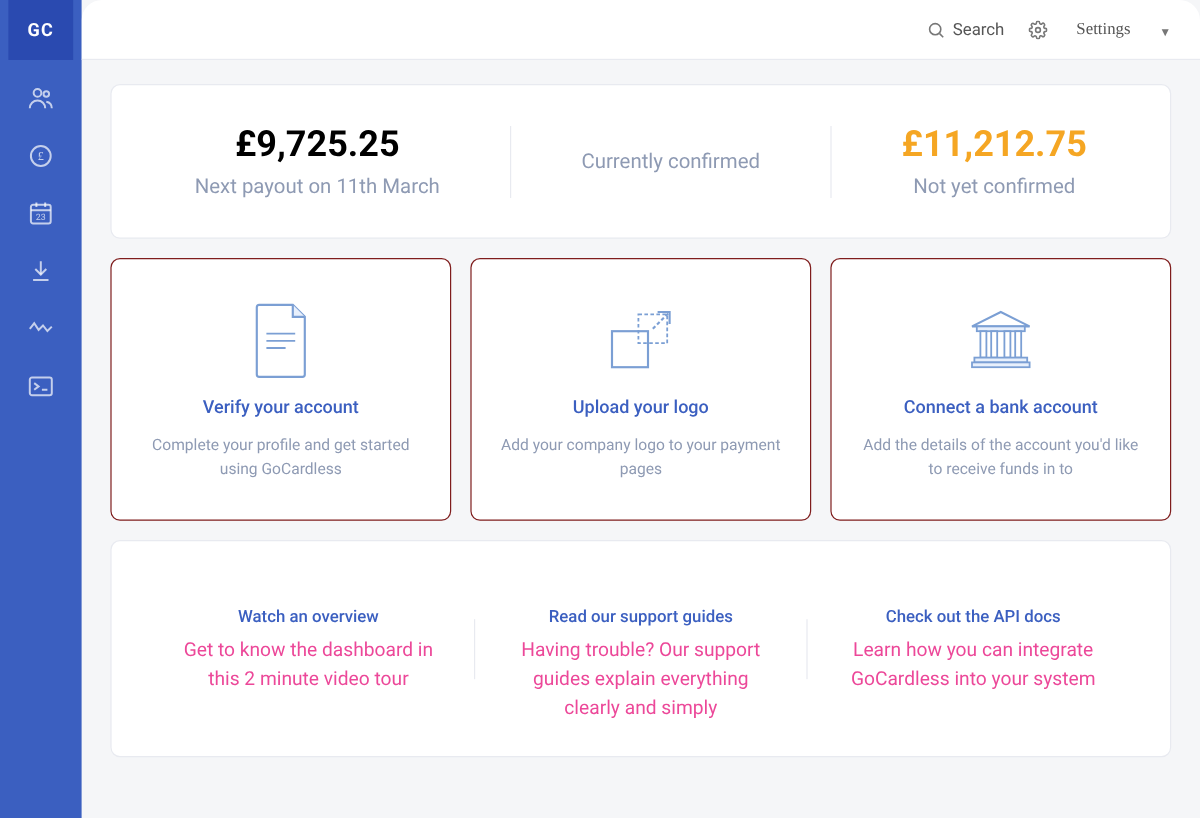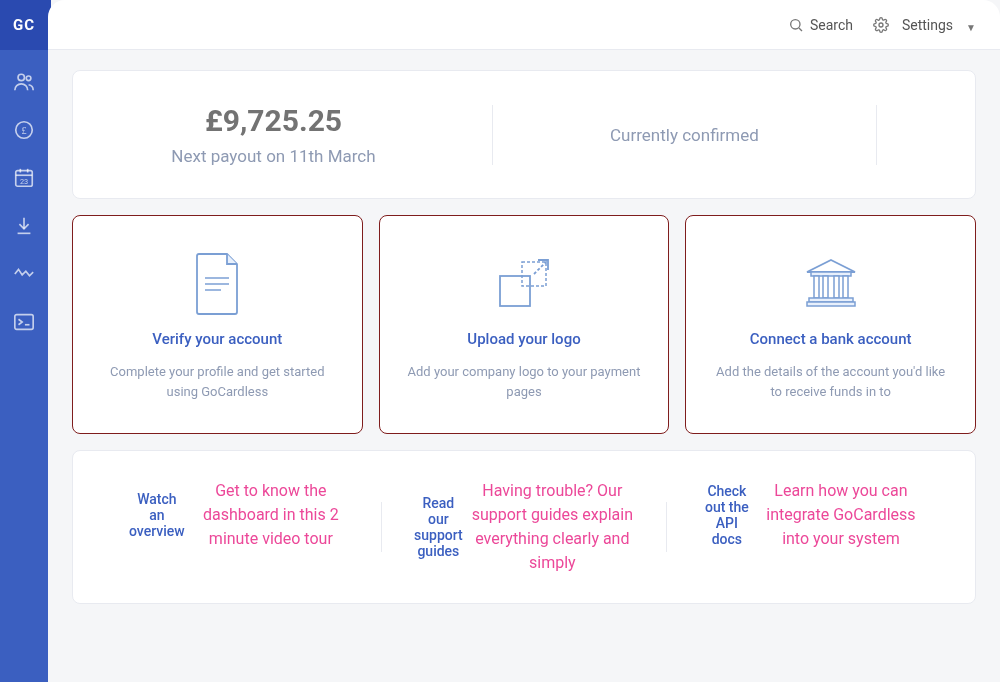--- a/index.html
+++ b/index.html
@@ -6,21 +6,21 @@
     body {
       font-family: -apple-system, BlinkMacSystemFont, 'Segoe UI', Roboto, sans-serif;
       background: #f5f6f8;
       display: flex;
       height: 100vh;
       overflow: hidden;
     }
 
     
     .sidebar {
-      width: 48px;
+      width: 68px;
       background: #3b5fc0;
       display: flex;
       flex-direction: column;
       align-items: center;
       padding-top: 0;
       flex-shrink: 0;
     }
     .sidebar-logo {
       width: 54px;
       height: 50px;
@@ -85,24 +85,25 @@
       cursor: pointer;
     }
     .topbar-search svg {
       width: 16px;
       height: 16px;
       color: #777;
     }
     .topbar-settings {
       display: flex;
       align-items: flex-end;
-      gap: 13px;
+      gap: 24px;
       color: #555;
       font-size: 14px;
       cursor: pointer;
+      font-family: Liberation Serif, serif;
     }
     .topbar-settings svg {
       width: 16px;
       height: 16px;
       color: #777;
     }
     .topbar-chevron {
       font-size: 10px;
       color: #777;
     }
@@ -133,21 +134,21 @@
     }
     .payout-item {
       display: flex;
       flex-direction: column;
       align-items: center;
       gap: 8px;
     }
     .payout-amount {
       font-size: 30px;
       font-weight: 700;
-      color: #737373;
+      color: #000000;
     }
     .payout-amount.green { color: #2ec56b; }
     .payout-amount.amber { color: #f5a623; }
     .payout-label {
       font-size: 17px;
       color: #8e9ab3;
     }
     .payout-divider {
       width: 1px;
       height: 60px;
@@ -193,23 +194,25 @@
 
     
     .links-card {
       padding: 28px 40px;
       display: flex;
       align-items: flex-start;
       justify-content: space-around;
     }
     .link-item {
       display: flex;
+      flex-direction: column;
       align-items: center;
       gap: 8px;
       max-width: 220px;
+      margin-top: 27px;
     }
     .link-title {
       color: #3b5fc0;
       font-size: 14px;
       font-weight: 500;
       text-align: center;
       cursor: pointer;
     }
     .link-desc {
       color: #ec4899;
@@ -306,20 +309,24 @@
     <div class="card payout-card">
       <div class="payout-item">
         <div class="payout-amount">£9,725.25</div>
         <div class="payout-label">Next payout on 11th March</div>
       </div>
       <div class="payout-divider"></div>
       <div class="payout-item">
         <div class="payout-label">Currently confirmed</div>
       </div>
       <div class="payout-divider"></div>
+      <div class="payout-item">
+        <div class="payout-amount amber">£11,212.75</div>
+        <div class="payout-label">Not yet confirmed</div>
+      </div>
     </div>
 
     <div class="cards-row">
 
       <div class="action-card">
         <div class="action-card-icon">
           <svg width="56" height="64" viewBox="0 0 56 64" fill="none" xmlns="http://www.w3.org/2000/svg">
             <path d="M10 2 H38 L48 12 V60 Q48 62 46 62 H10 Q8 62 8 60 V4 Q8 2 10 2Z" stroke="#7b9fd4" stroke-width="1.8" fill="white"></path>
             <path d="M38 2 L38 12 L48 12" stroke="#7b9fd4" stroke-width="1.8" fill="#e8f0fc"></path>
             <line x1="16" y1="26" x2="40" y2="26" stroke="#7b9fd4" stroke-width="1.5"></line>

